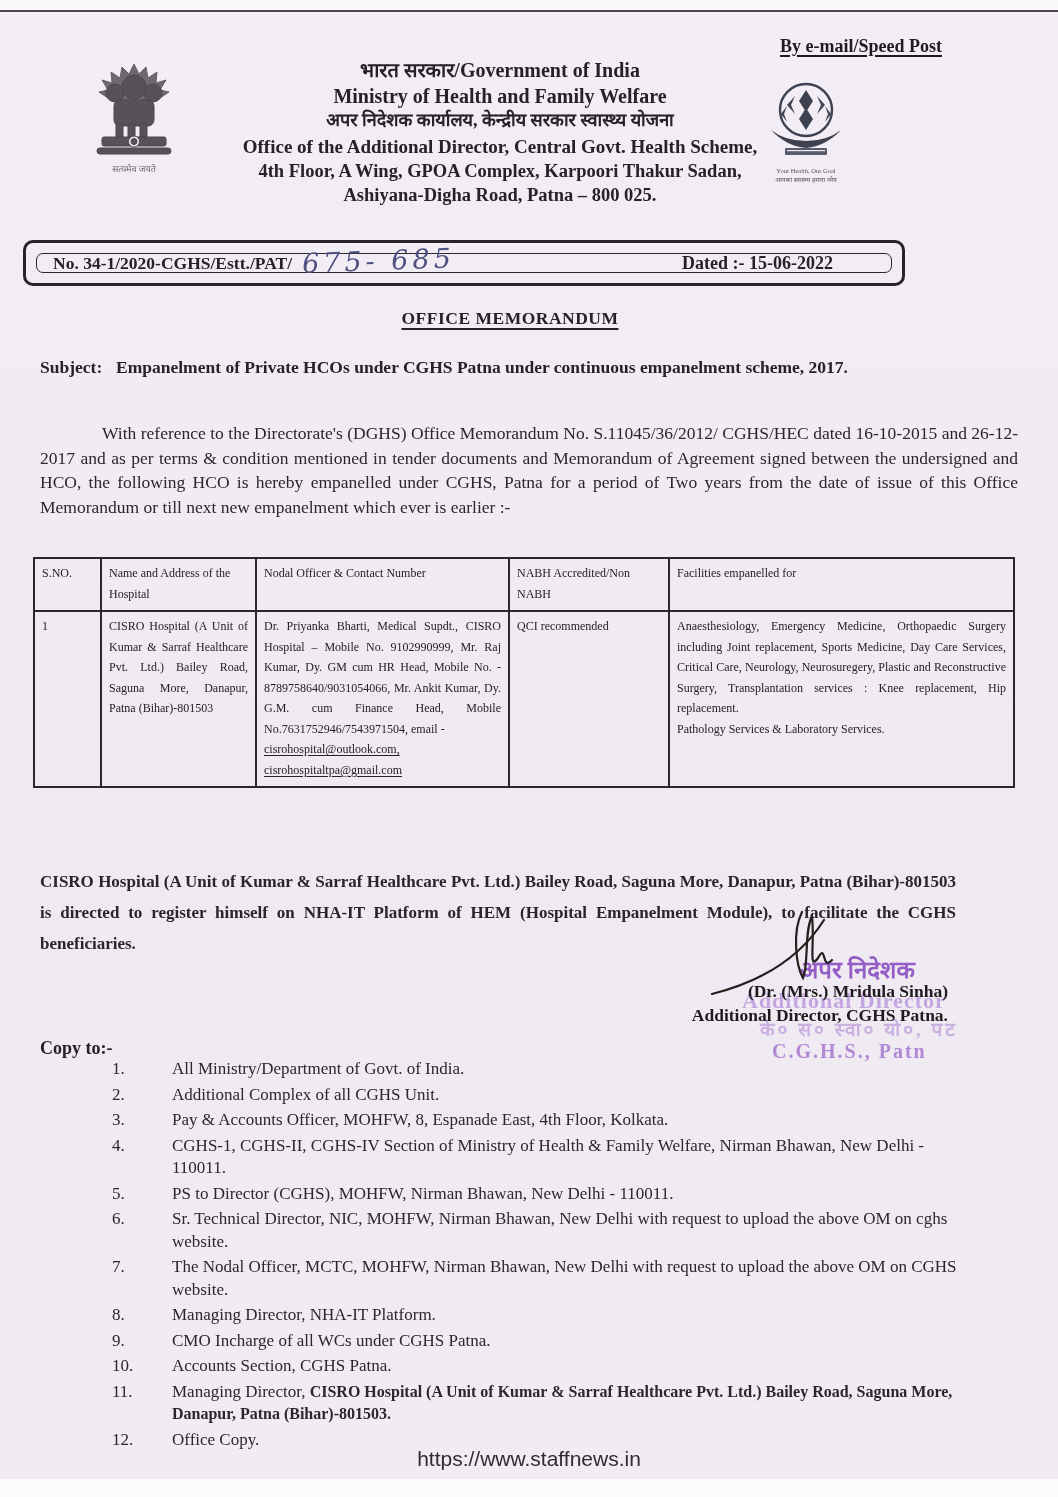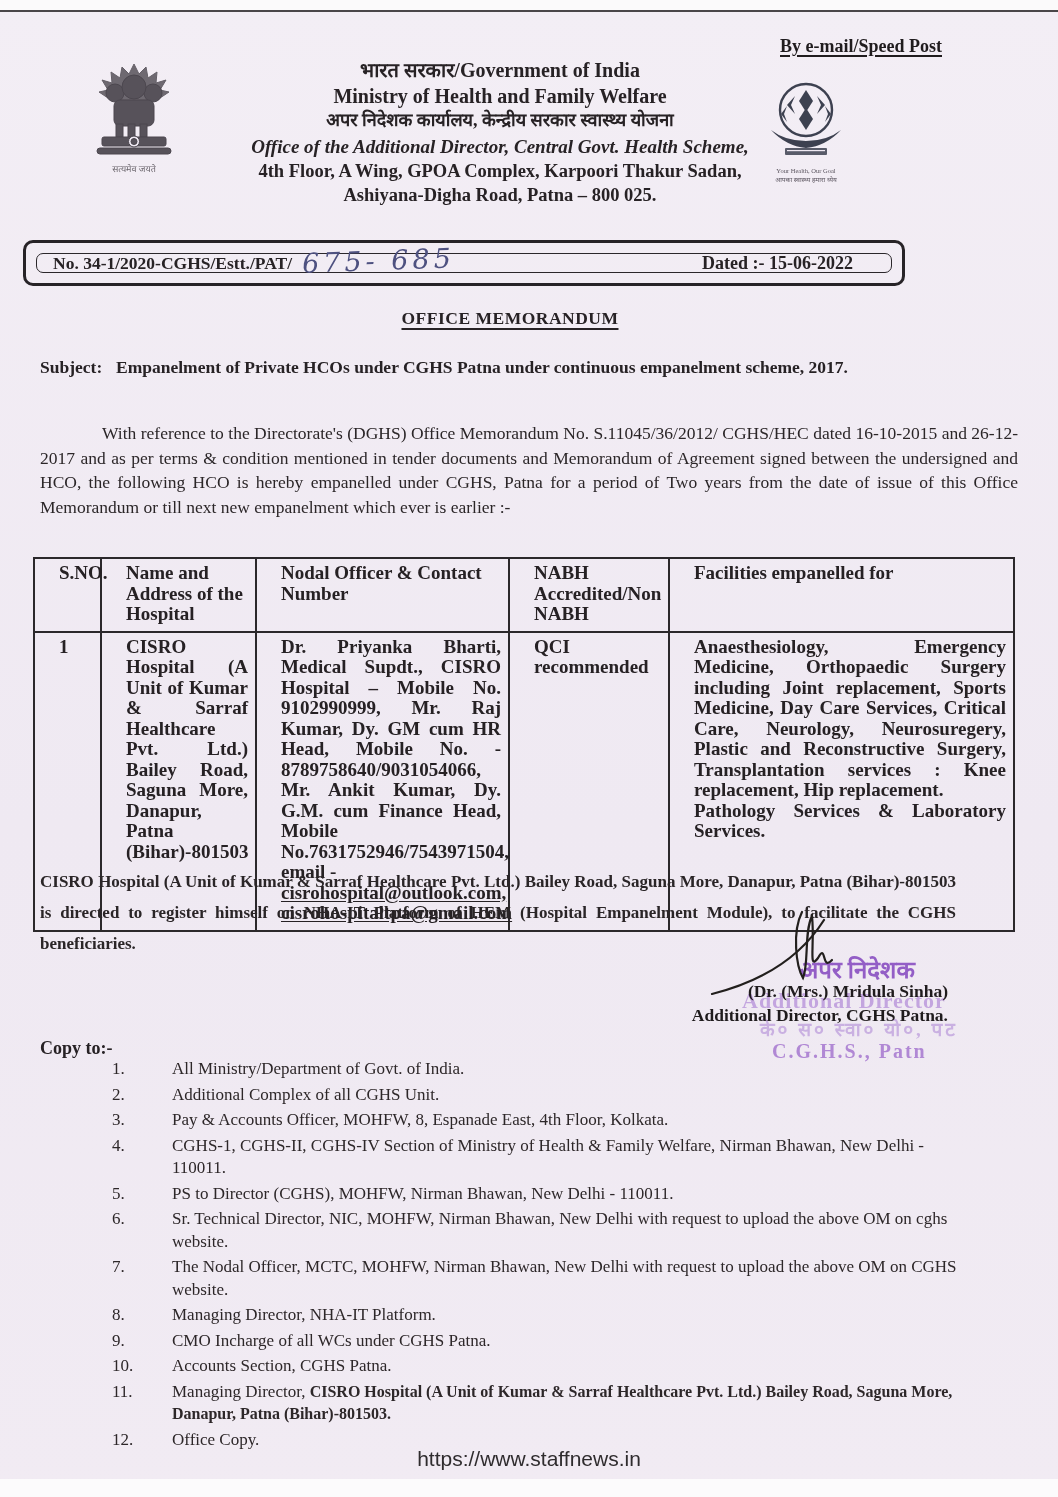--- a/index.html
+++ b/index.html
@@ -25,40 +25,40 @@
   .emblem-wrap{position:absolute;left:86px;top:60px;width:96px;text-align:center;}
   .emblem-motto{font-size:9px;color:#6b666d;margin-top:2px;}
   .logo-wrap{position:absolute;left:752px;top:78px;width:108px;text-align:center;}
   .logo-motto{font-size:6.5px;color:#5c5660;line-height:1.25;margin-top:1px;}
 
   .letterhead{position:absolute;left:150px;top:58px;width:700px;text-align:center;line-height:1.22;}
   .lh1{font-size:20px;font-weight:700;}
   .lh2{font-size:17px;font-weight:700;}
   .lh3{font-size:20px;font-weight:700;margin-top:2px;}
   .lh4{font-size:18px;font-weight:700;margin-top:1px;}
-  .lh5{font-size:19px;font-weight:700;margin-top:3px;font-style:italic;}
+  .lh5{font-size:19px;font-weight:700;margin-top:3px;}
   .lh6{font-size:18.5px;font-weight:700;margin-top:2px;}
   .lh7{font-size:18.5px;font-weight:700;margin-top:2px;}
 
   .ref-box{
     position:absolute;left:23px;top:240px;width:882px;height:46px;
     border:3px solid #272327;border-radius:10px;
     padding:10px;box-sizing:border-box;
   }
   .ref-box-inner{
     width:100%;height:100%;border:1.5px solid #2b272b;border-radius:7px;
     display:flex;align-items:center;box-sizing:border-box;padding:0 16px;
   }
   .ref-number{font-size:17.5px;font-weight:700;white-space:nowrap;}
   .ref-handwritten{
     font-family:"DejaVu Serif", serif;font-style:italic;
     font-size:27px;color:#4e5180;letter-spacing:4px;
     display:inline-block;transform:rotate(-2deg);margin-left:10px;position:relative;top:-3px;
   }
-  .ref-date{margin-left:auto;margin-right:22px;font-size:18px;font-weight:700;white-space:nowrap;}
+  .ref-date{margin-left:auto;margin-right:42px;font-size:18px;font-weight:700;white-space:nowrap;}
 
   .memo-title-row{position:absolute;left:20px;top:308px;width:980px;text-align:center;}
   .memo-title{
     display:inline-block;font-size:17.5px;font-weight:700;letter-spacing:.5px;
     text-decoration:underline;text-underline-offset:4px;text-decoration-thickness:2px;
   }
   .subject{position:absolute;left:40px;top:355px;width:977px;display:flex;font-size:17.5px;font-weight:700;line-height:1.45;}
   .subject-label{flex:0 0 76px;}
   .subject-text{flex:1;}
 
@@ -67,22 +67,22 @@
     font-size:17.5px;line-height:24.5px;text-align:justify;text-indent:62px;
     color:#2b2628;
   }
 
   table.empanel{
     position:absolute;left:33px;top:557px;width:980px;
     border-collapse:collapse;table-layout:fixed;
   }
   table.empanel th, table.empanel td{
     border:2px solid #2b282b;vertical-align:top;
-    padding:4px 7px 6px 24px;
-    font-size:19px;font-weight:700;line-height:20.5px;color:#262124;
+    padding:4px 7px 6px 7px;
+    font-size:12px;font-weight:400;line-height:20.5px;color:#262124;
   }
   table.empanel th{text-align:left;}
   td.cell-just{text-align:justify;}
   .email-line{text-decoration:underline;text-underline-offset:2px;}
   .fac-p2{margin-top:0;}
 
   .post-note{
     position:absolute;left:40px;top:866px;width:916px;
     font-size:17px;font-weight:700;line-height:31px;text-align:justify;
     color:#2a2527;

